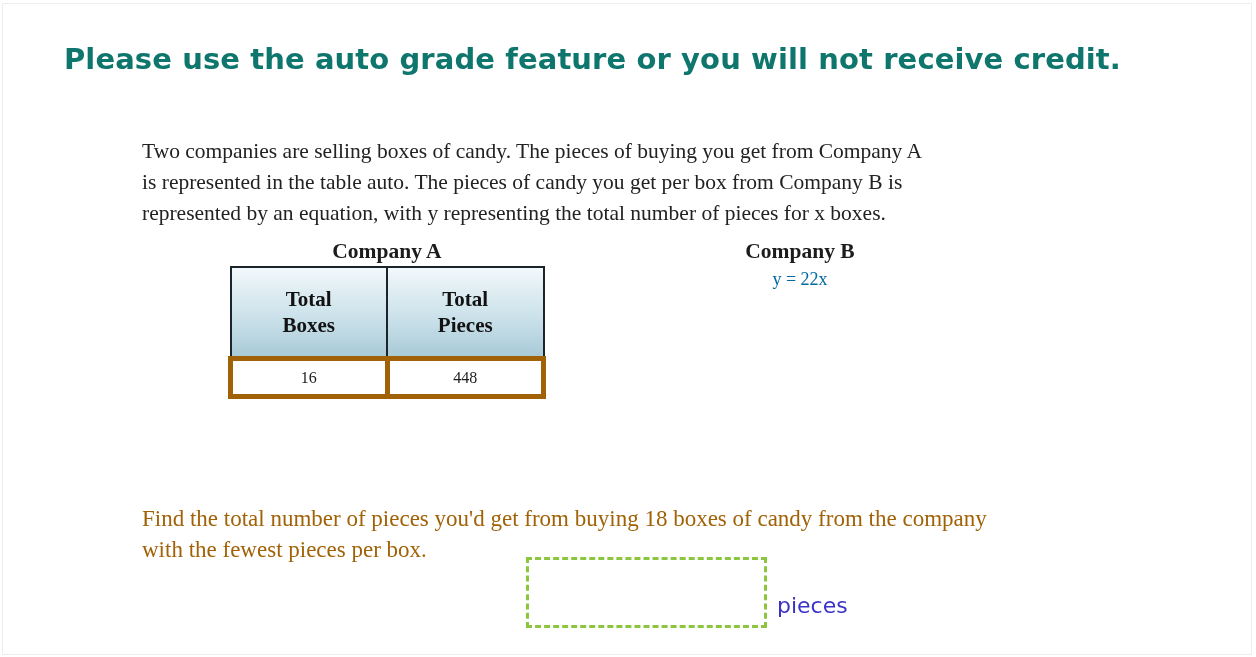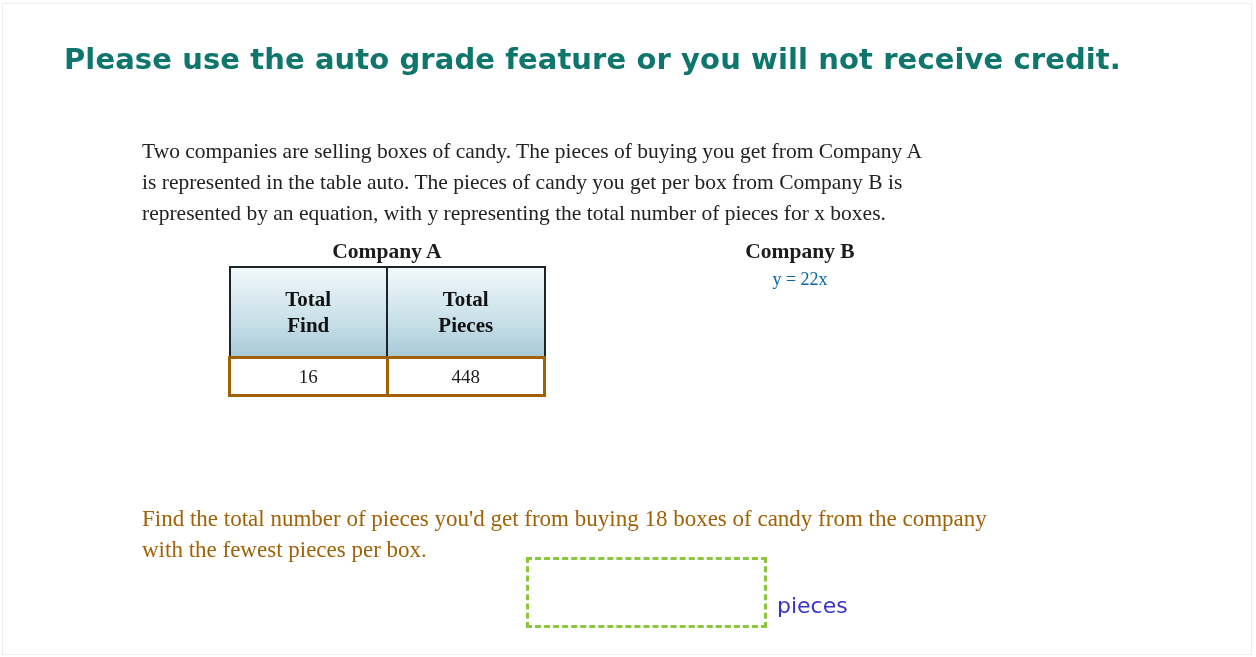--- a/index.html
+++ b/index.html
@@ -91,23 +91,23 @@
     font-weight: bold;
     font-size: 21px;
     line-height: 26px;
     color: #121212;
     text-align: center;
     padding: 18px;
   }
   table.candy-table th .th-l { display: block; }
   table.candy-table td {
     height: 38px;
-    border: 3px solid #a16207;
-    background: #ffffff;
-    font-size: 19px;
+    border: 5px solid #a16207;
+    background: #ffffff;
+    font-size: 16px;
     color: #1c1c1c;
     text-align: center;
     padding: 0;
   }
 
   
   .company-b-block {
     position: absolute;
     left: 690px;
     top: 238px;
@@ -178,21 +178,21 @@
     <span class="line">represented by an equation, with y representing the total number of pieces for x boxes.</span>
   </div>
 
   <div class="company-a-block">
     <div class="company-a-title">Company A</div>
     <table class="candy-table">
       <thead>
         <tr>
           <th>
             <span class="th-l">Total</span>
-            <span class="th-l">Find</span>
+            <span class="th-l">Boxes</span>
           </th>
           <th>
             <span class="th-l">Total</span>
             <span class="th-l">Pieces</span>
           </th>
         </tr>
       </thead>
       <tbody>
         <tr>
           <td>16</td>

